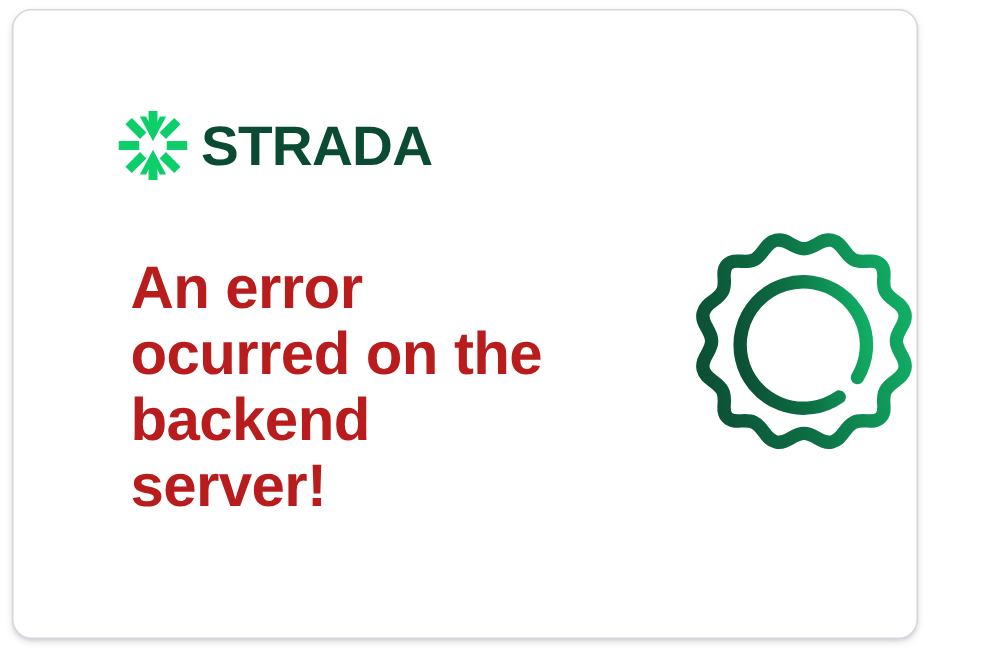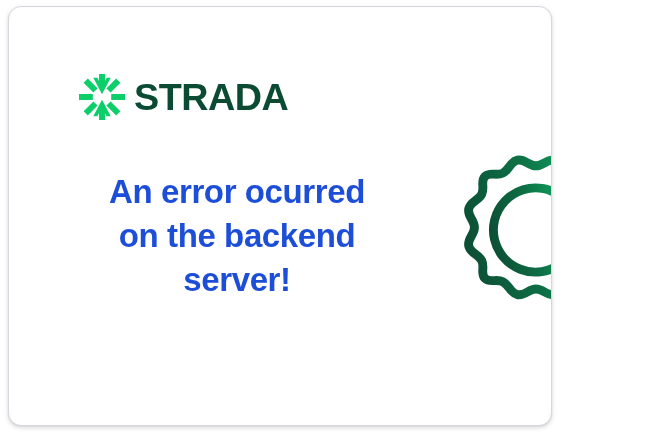--- a/index.html
+++ b/index.html
@@ -20,30 +20,29 @@
     width: 666px;
     height: 436px;
     background: #ffffff;
   }
 
   
   .card {
     position: absolute;
     left: 8px;
     top: 6px;
-    width: 544px;
+    width: 604px;
     height: 420px;
     box-sizing: border-box;
     background: #ffffff;
     border: 1px solid #d5d7dd;
     border-radius: 13px;
     box-shadow: 0 2px 5px rgba(20, 25, 45, 0.13),
                 0 1px 2px rgba(20, 25, 45, 0.08);
     overflow: hidden;
-    text-align: center;
   }
 
   
   .logo {
     position: absolute;
     left: 70px;
     top: 67px;
     display: flex;
     align-items: center;
     gap: 9px;
@@ -68,24 +67,24 @@
 
   
   .headline {
     position: absolute;
     left: 78px;
     top: 163px;
     width: 300px;
     margin: 0;
     font-family: "Liberation Sans", sans-serif;
     font-weight: 700;
-    font-size: 33px;
+    font-size: 40px;
     line-height: 44px;
     letter-spacing: -0.4px;
-    color: #1d4ed8;
+    color: #b91c1c;
   }
 
   
   .gear-wrap {
     position: absolute;
     left: 446px;
     top: 141px;
     width: 162px;
     height: 162px;
   }

